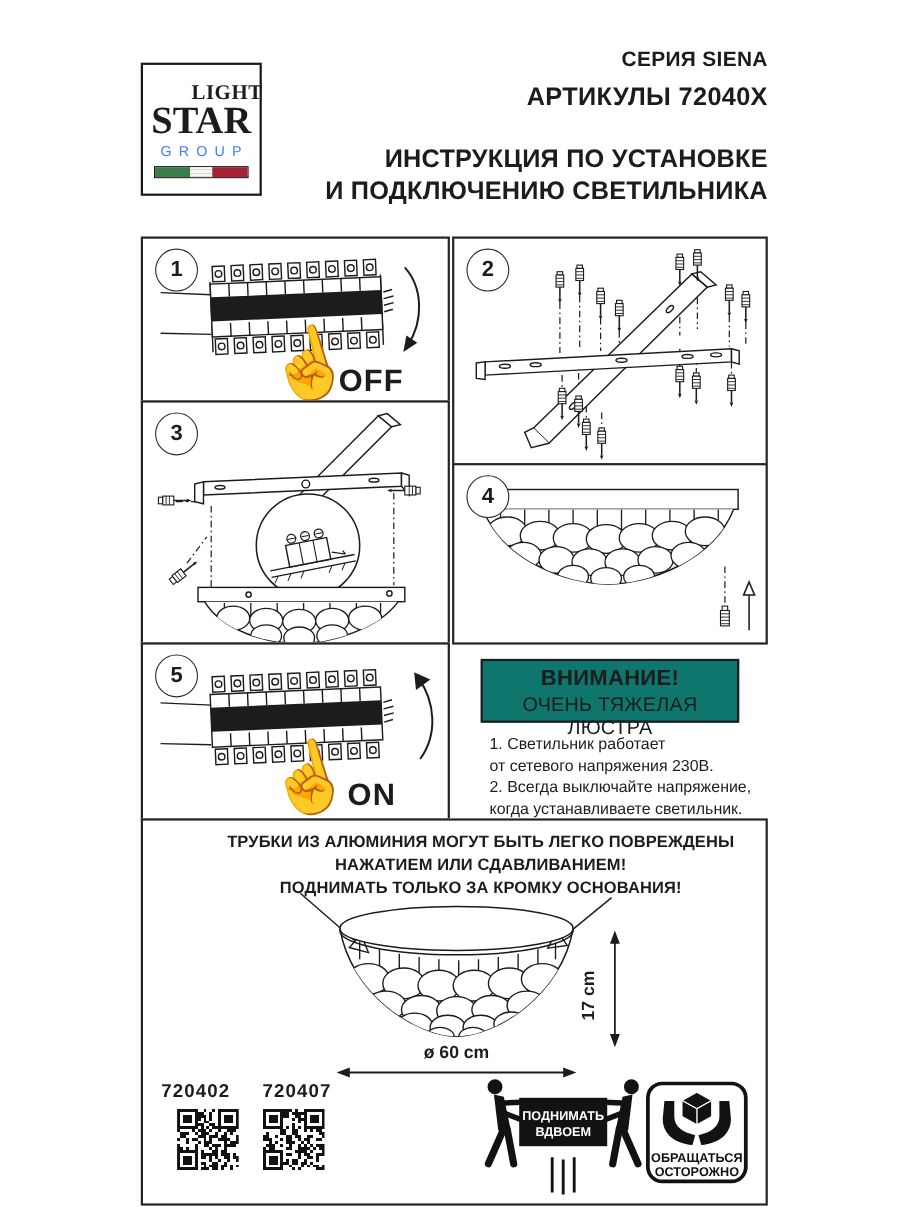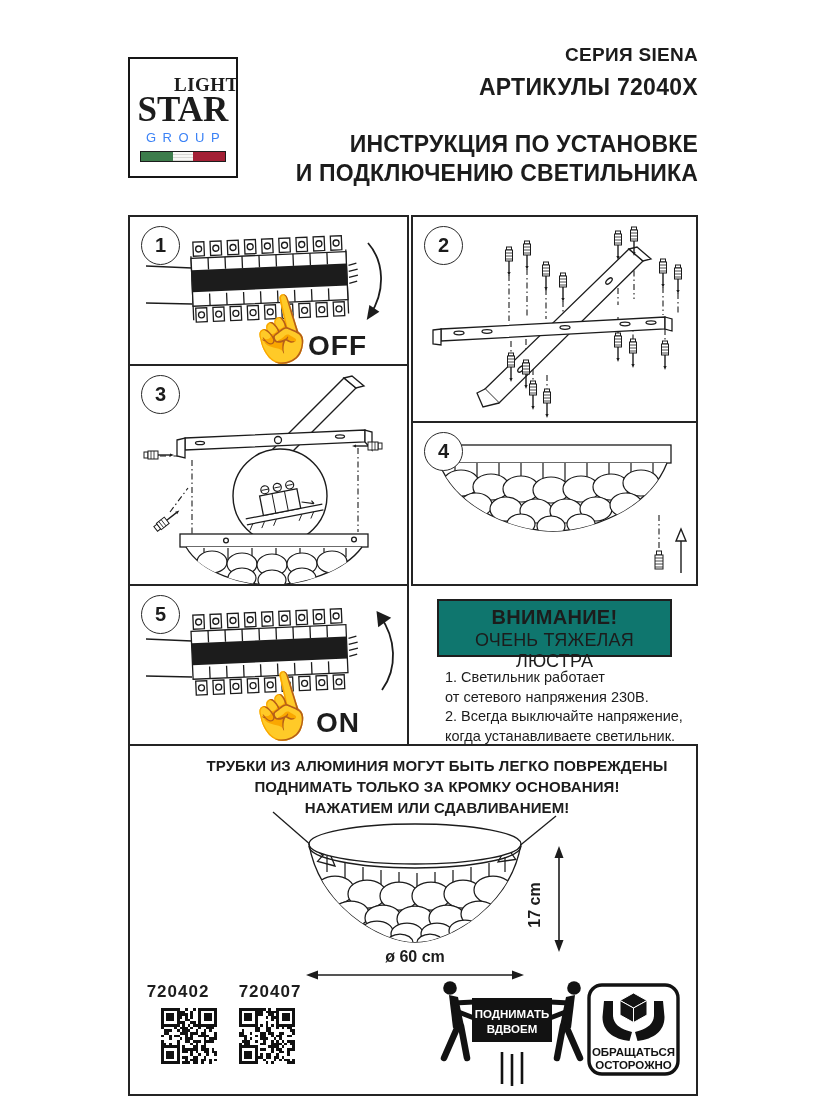--- a/index.html
+++ b/index.html
@@ -352,22 +352,22 @@
   <div class="attn-notes">
     <div>1. Светильник работает</div>
     <div>от сетевого напряжения 230В.</div>
     <div>2. Всегда выключайте напряжение,</div>
     <div>когда устанавливаете светильник.</div>
   </div>
 
   <div class="panel" style="left:128px;top:744px;width:570px;height:352px;">
     <div class="warn3">
       <div>ТРУБКИ ИЗ АЛЮМИНИЯ МОГУТ БЫТЬ ЛЕГКО ПОВРЕЖДЕНЫ</div>
+      <div>НАЖАТИЕМ ИЛИ СДАВЛИВАНИЕМ!</div>
       <div>ПОДНИМАТЬ ТОЛЬКО ЗА КРОМКУ ОСНОВАНИЯ!</div>
-      <div>НАЖАТИЕМ ИЛИ СДАВЛИВАНИЕМ!</div>
     </div>
 
     <svg style="position:absolute;left:0;top:64px;" width="566" height="176" viewBox="0 0 566 176">
       <defs>
         <clipPath id="bowlB" clipPathUnits="userSpaceOnUse">
           <path d="M14,24 C24,84 84,122 120,122 C156,122 216,84 226,24 Z"></path>
         </clipPath>
       </defs>
 
       <g>

